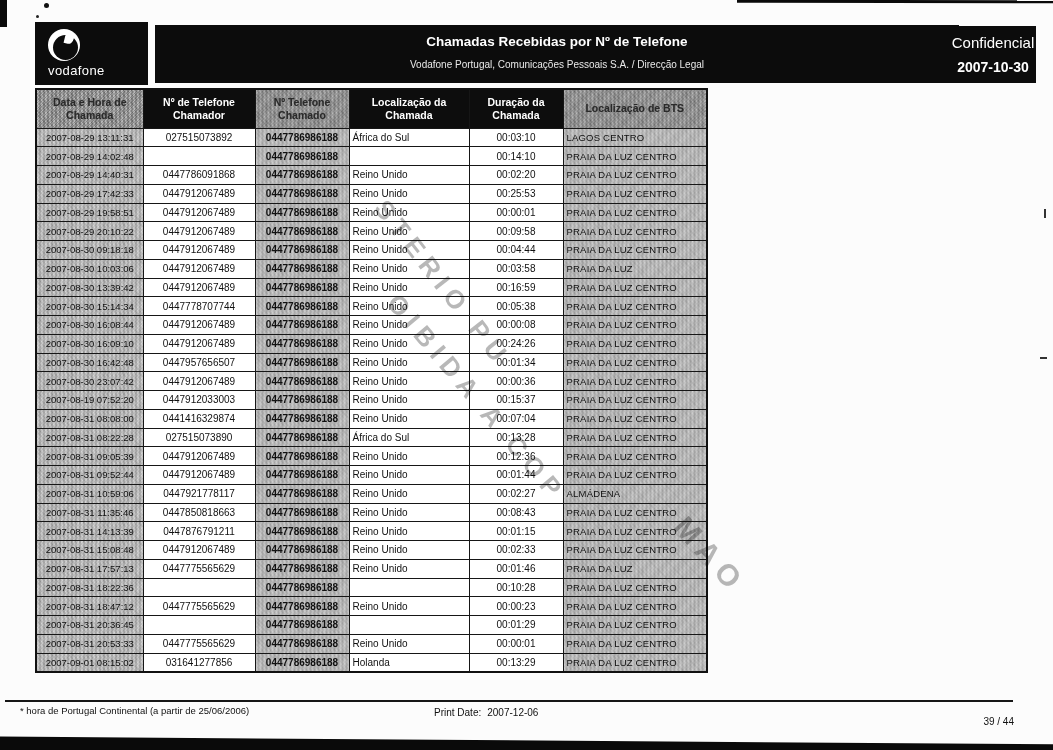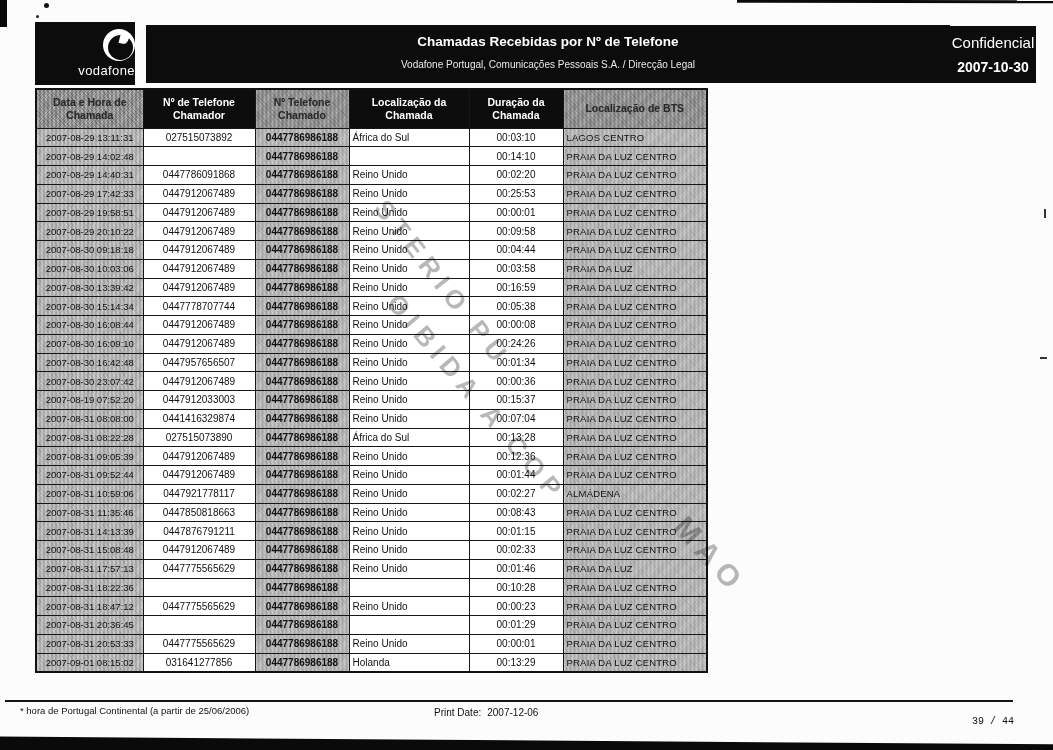--- a/index.html
+++ b/index.html
@@ -21,29 +21,29 @@
   .speck-r1{position:absolute;left:1044px;top:209px;width:2px;height:9px;background:#333;}
   .speck-r2{position:absolute;left:1040px;top:357px;width:7px;height:2px;background:#333;}
   .bottom-wedge{
     position:absolute;left:0;top:735px;width:1053px;height:15px;background:#0a0a0a;
     clip-path:polygon(0% 10%,100% 62%,100% 100%,0% 100%);
   }
 
   
   .logo-box{
     position:absolute;left:35px;top:22px;width:100px;height:63px;background:#0c0c0c;
-    display:flex;flex-direction:column;align-items:flex-end;justify-content:center;gap:2px;
+    display:flex;flex-direction:column;align-items:flex-start;justify-content:center;gap:2px;padding-left:13px;
   }
   .speechmark{position:relative;width:32px;height:32px;border-radius:50%;background:#fff;overflow:hidden;}
   .speechmark::before{content:"";position:absolute;left:5px;top:6px;width:25px;height:25px;border-radius:50%;background:#0c0c0c;}
   .speechmark::after{content:"";position:absolute;left:17px;top:2px;width:9px;height:13px;background:#fff;border-radius:50% 50% 55% 0;transform:rotate(14deg);}
   .logo-text{color:#fff;font-size:13px;letter-spacing:.4px;}
 
   .title-bar{
-    position:absolute;left:146px;top:25px;width:804px;height:58px;background:#0c0c0c;
+    position:absolute;left:155px;top:25px;width:804px;height:58px;background:#0c0c0c;
     color:#fff;text-align:center;
   }
   .title-bar .title{margin-top:9px;font-size:13.5px;font-weight:bold;}
   .title-bar .subtitle{margin-top:10px;font-size:10px;color:#e9e9e9;}
 
   .conf-box{
     position:absolute;left:950px;top:26px;width:86px;height:57px;background:#0c0c0c;
     color:#fff;text-align:center;display:flex;flex-direction:column;justify-content:center;gap:8px;
   }
   .conf-box .conf{font-size:15px;}
@@ -89,21 +89,21 @@
   .wm-frag{
     position:absolute;color:rgba(125,125,125,.55);font-weight:bold;
     letter-spacing:7px;transform-origin:0 0;white-space:nowrap;
   }
 
   
   .footer-rule{position:absolute;left:5px;top:700px;width:1008px;height:2px;background:#161616;}
   .footer-note{position:absolute;left:20px;top:705px;font-size:9.5px;color:#111;}
   .print-date{position:absolute;left:390px;top:707px;font-size:10px;color:#111;}
   .print-date .lbl{margin-right:6px;padding-left:44px;}
-  .page-number{position:absolute;right:39px;top:716px;font-size:10px;color:#111;font-family:Liberation Mono, monospace;}
+  .page-number{position:absolute;right:39px;top:716px;font-size:10px;color:#111;}
 </style>
 </head>
 <body>
 
 <div class="page">
 
   <div class="edge-strip-left"></div>
   <div class="dot-a"></div>
   <div class="dot-b"></div>
   <div class="edge-line-topright"></div>

